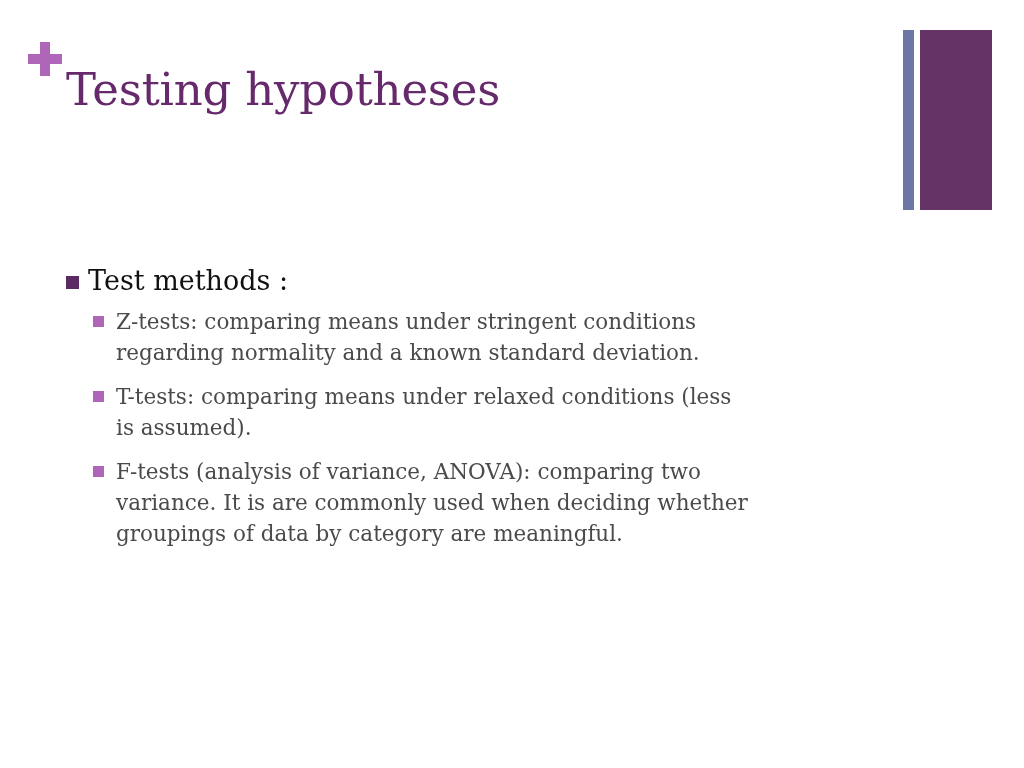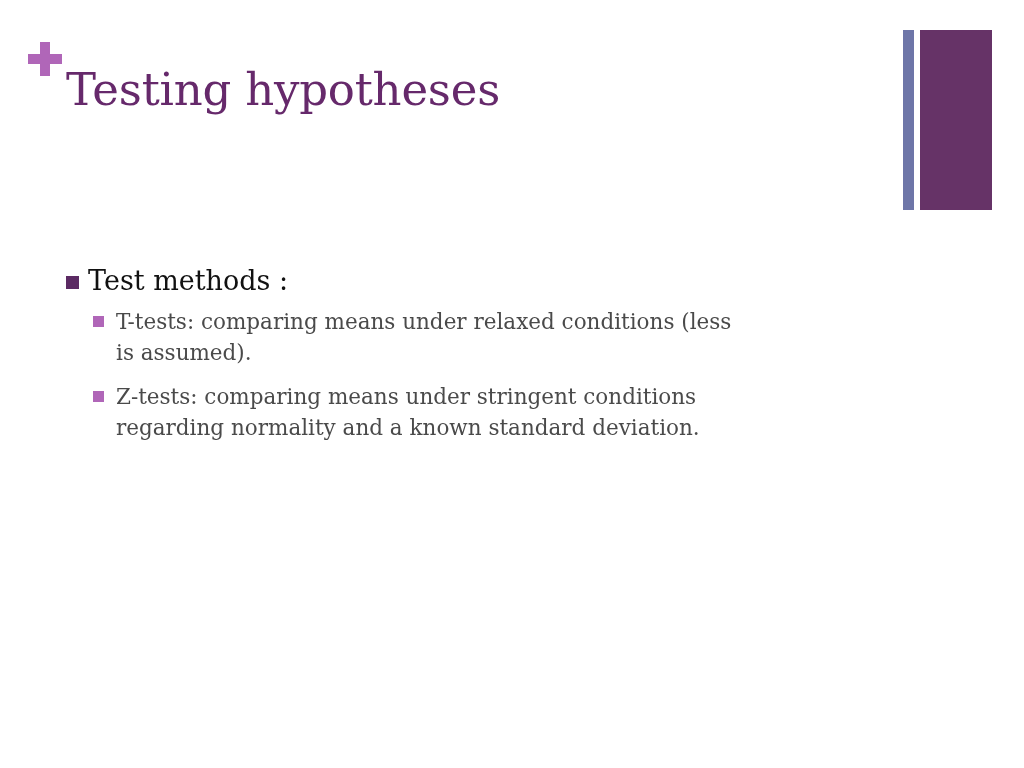--- a/index.html
+++ b/index.html
@@ -145,26 +145,30 @@
 
     <div class="level1-item">
       <span class="level1-bullet"></span>
       <span class="level1-text">Test methods :</span>
     </div>
 
     <div class="level2-list">
 
       <div class="level2-item">
         <span class="level2-bullet"></span>
+        <span class="level2-text">Z-tests: comparing means under stringent conditions regarding normality and a known standard deviation.</span>
+      </div>
+
+      <div class="level2-item">
+        <span class="level2-bullet"></span>
         <span class="level2-text">T-tests: comparing means under relaxed conditions (less is assumed).</span>
       </div>
 
       <div class="level2-item">
         <span class="level2-bullet"></span>
-        <span class="level2-text">Z-tests: comparing means under stringent conditions regarding normality and a known standard deviation.</span>
+        <span class="level2-text">F-tests (analysis of variance, ANOVA): comparing two variance. It is are commonly used when deciding whether groupings of data by category are meaningful.</span>
       </div>
-
 
 
     </div>
   </div>
 
 </div>
 
 </body></html>

